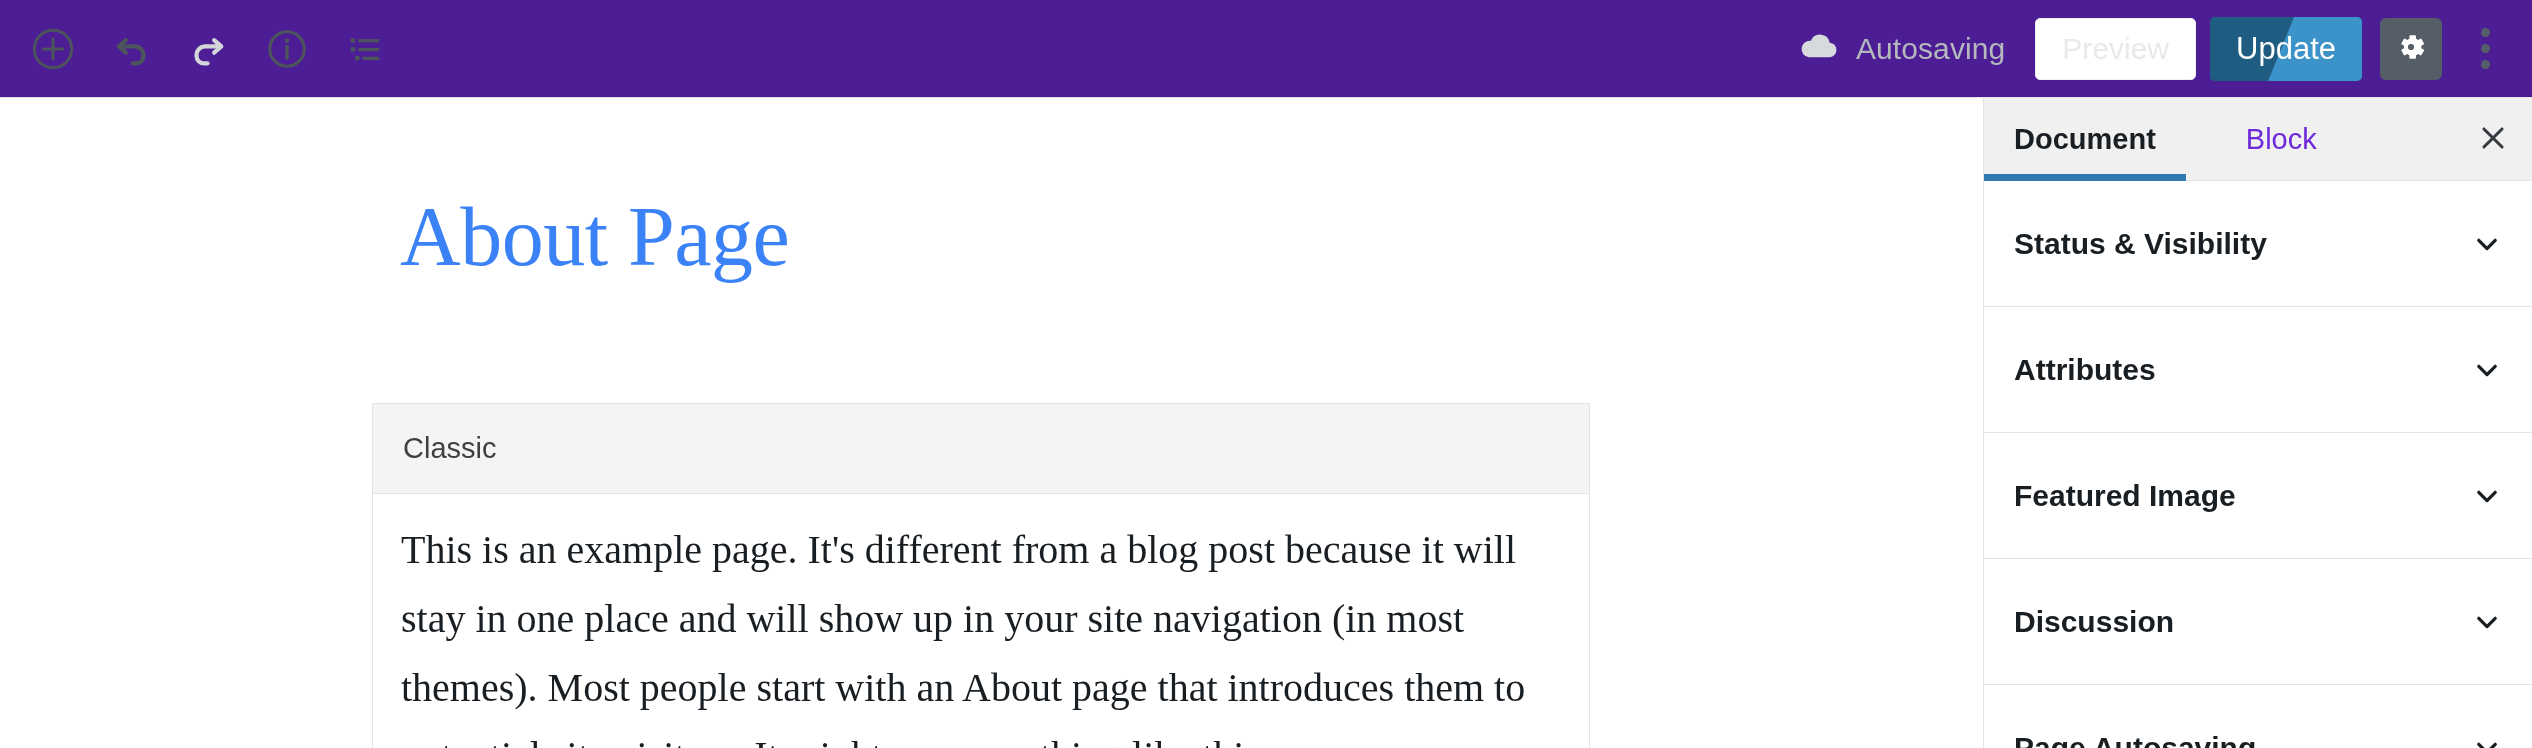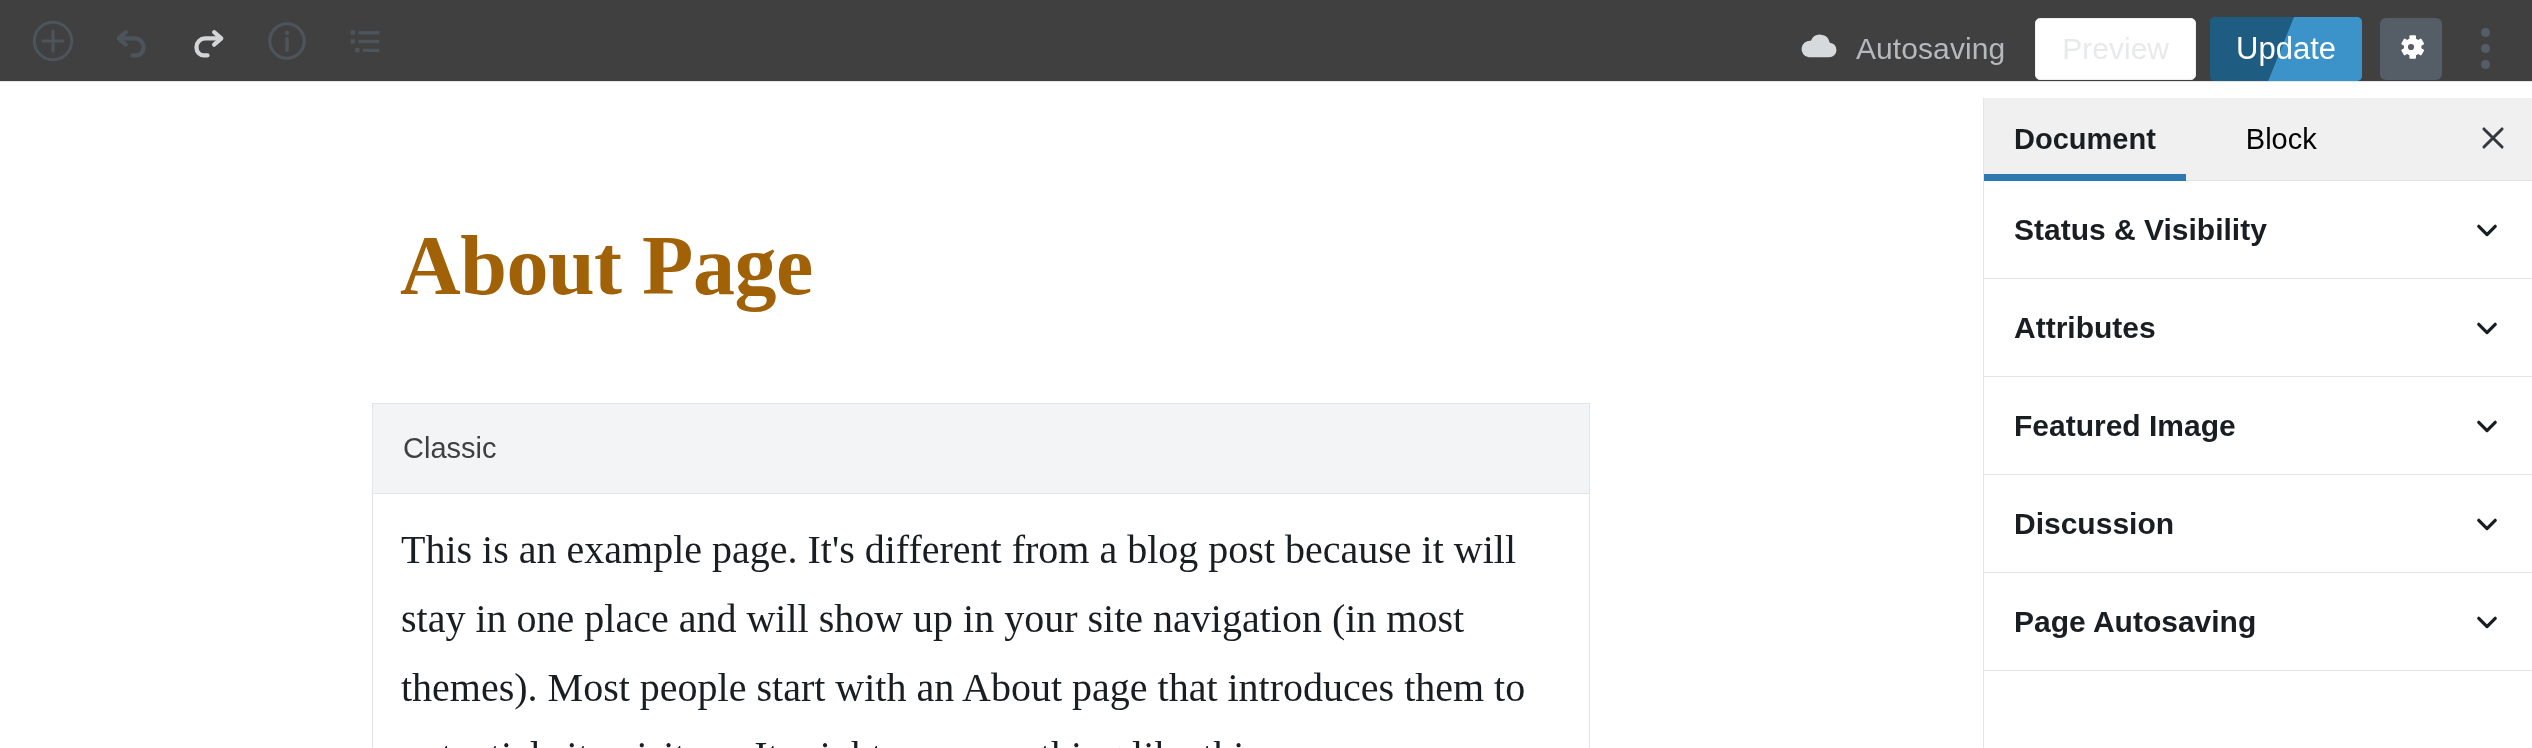--- a/index.html
+++ b/index.html
@@ -21,22 +21,22 @@
     width: 2532px;
     height: 748px;
     background: #ffffff;
   }
 
   
   .header {
     position: absolute;
     top: 0; left: 0;
     width: 2532px;
-    height: 82px;
-    background: #404040;
+    height: 98px;
+    background: #4c1d95;
     border-bottom: 1px solid #e2e4e7;
     box-sizing: border-box;
     display: flex;
     align-items: center;
   }
   .header-left {
     display: flex;
     align-items: center;
     padding-left: 14px;
     gap: 0px;
@@ -170,26 +170,26 @@
     top: 98px;
     left: 0;
     width: 1983px;
     height: 650px;
     background: #ffffff;
     overflow: hidden;
   }
   .post-title {
     position: absolute;
     left: 400px;
-    top: 126px;
+    top: 97px;
     font-family: "Liberation Serif", serif;
-    font-weight: 700;
+    font-weight: 400;
     font-size: 84px;
     line-height: 1;
-    color: #a16207;
+    color: #3b82f6;
     letter-spacing: -0.5px;
     white-space: nowrap;
   }
 
   
   .classic-block {
     position: absolute;
     left: 372px;
     top: 305px;
     width: 1218px;
@@ -238,21 +238,21 @@
     display: flex;
     align-items: stretch;
     border-bottom: 1px solid #e2e4e7;
     gap: 30px;
   }
   .sb-tab {
     display: flex;
     align-items: center;
     padding: 0 30px;
     font-size: 29px;
-    color: #000000;
+    color: #6d28d9;
     background: transparent;
     border: none;
     cursor: pointer;
     font-family: "Liberation Sans", sans-serif;
     position: relative;
   }
   .sb-tab.active {
     font-weight: 700;
     color: #191e23;
   }
@@ -270,21 +270,21 @@
     display: flex;
     align-items: center;
     justify-content: center;
     background: transparent;
     border: none;
     cursor: pointer;
     padding: 0;
   }
 
   .panel-row {
-    height: 98px;
+    height: 126px;
     border-bottom: 1px solid #e2e4e7;
     display: flex;
     align-items: center;
     padding: 0 28px 0 30px;
     box-sizing: border-box;
     cursor: pointer;
     background: #ffffff;
   }
   .panel-title {
     font-size: 30px;

